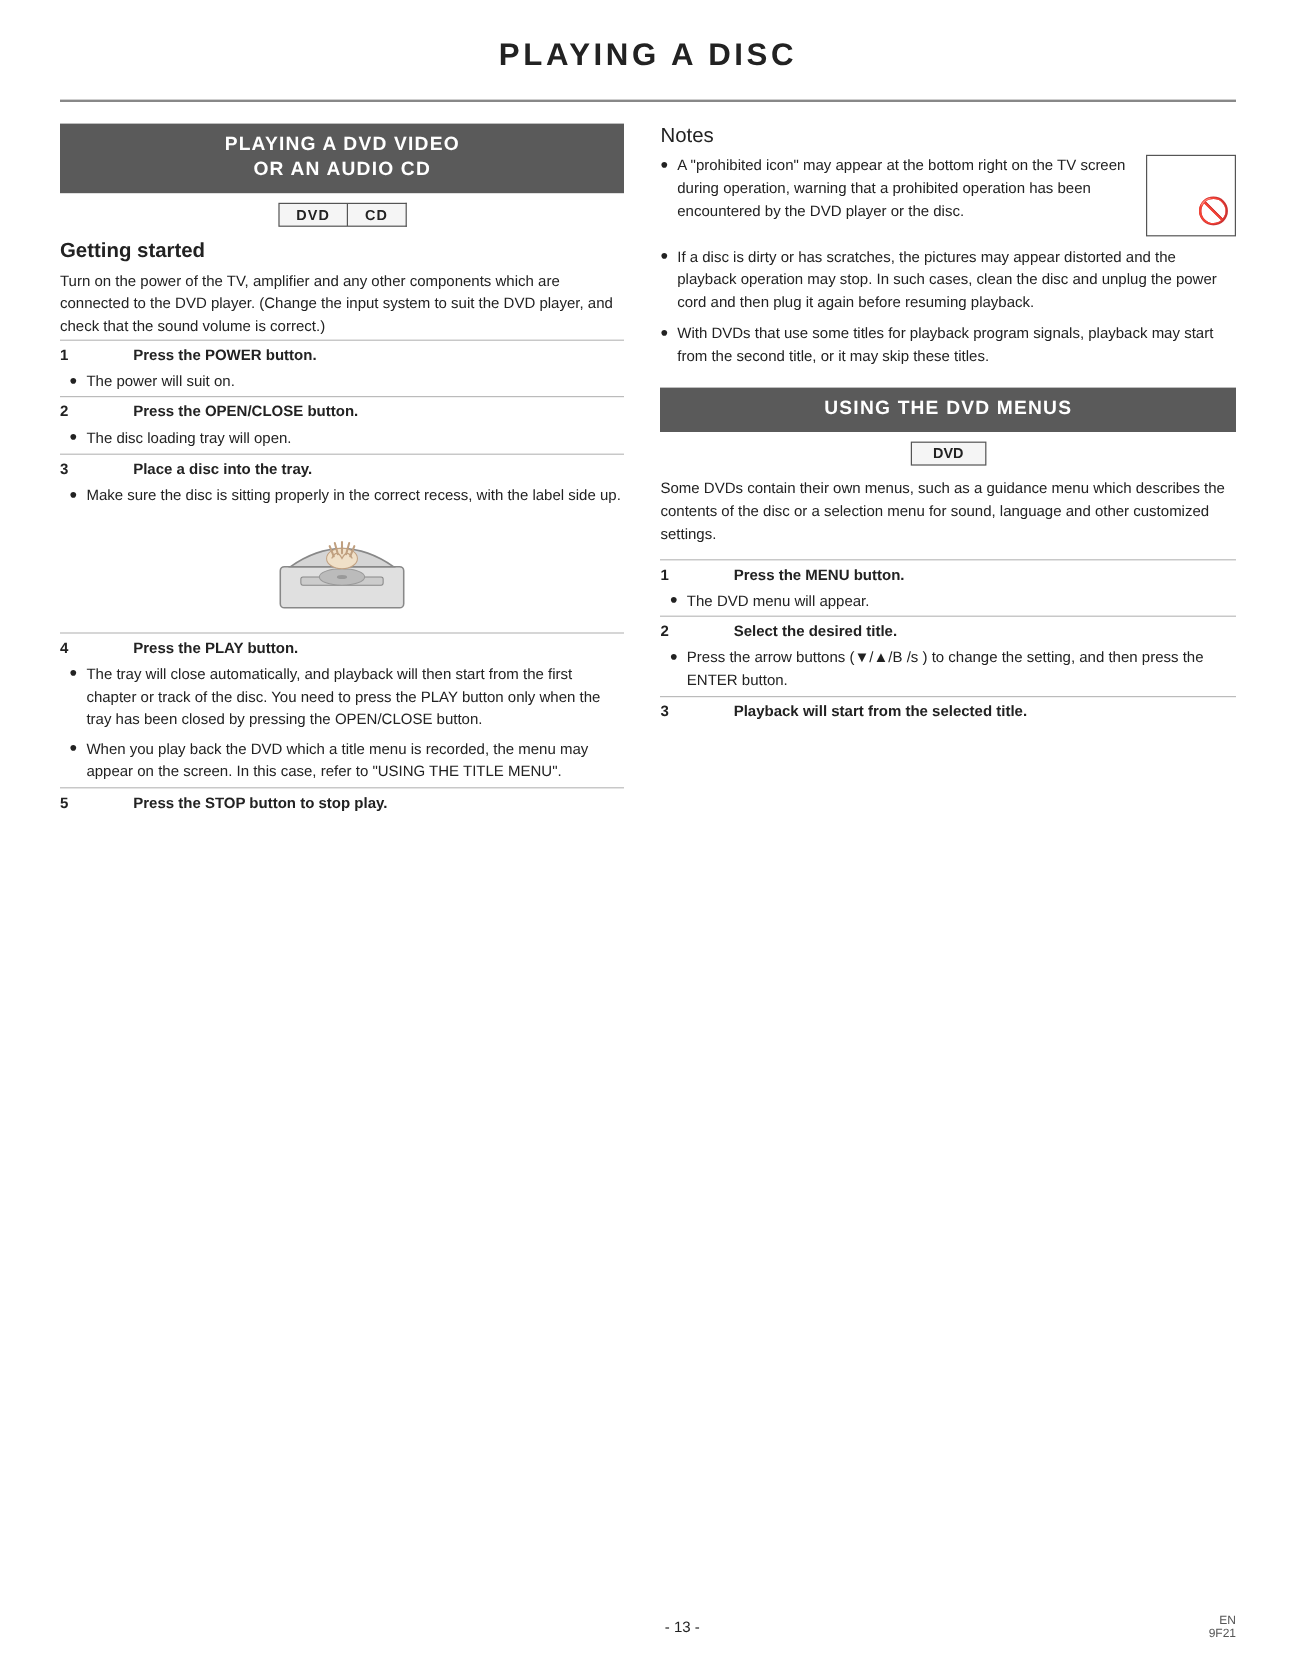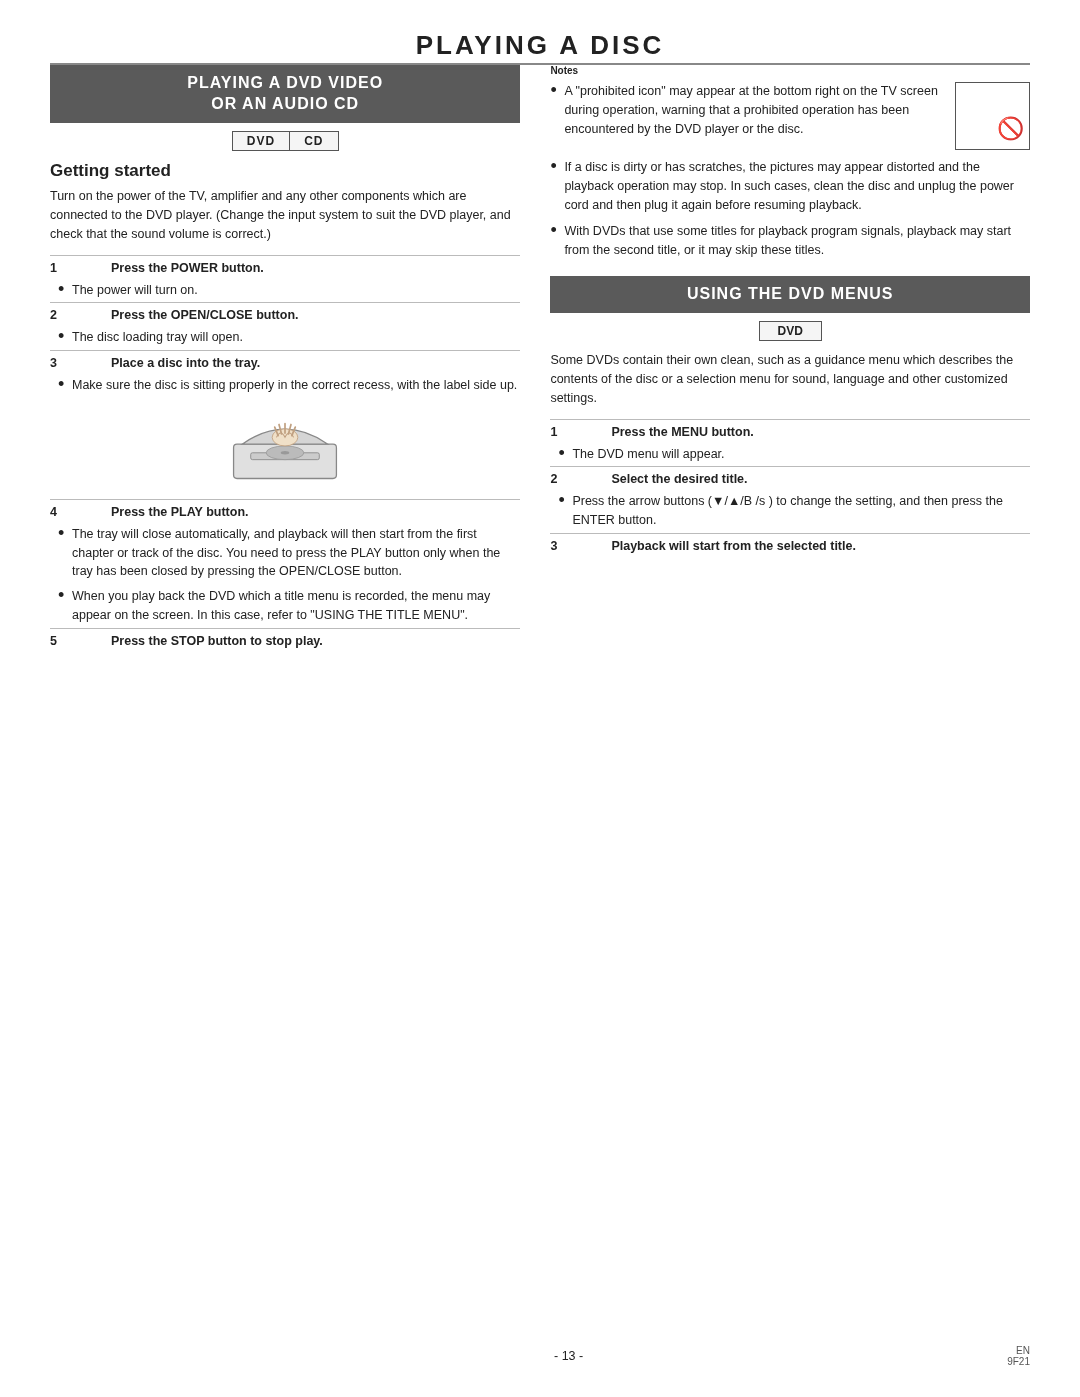--- a/index.html
+++ b/index.html
@@ -15,21 +15,22 @@
     .page-container {
       width: 1080px;
       min-height: 1397px;
       padding: 30px 50px 60px 50px;
       position: relative;
     }
     
     .main-title-wrapper {
       text-align: center;
       border-bottom: 2px solid #888;
-      padding-bottom: 2px;
+      padding-bottom: 22px;
+      margin-bottom: 18px;
     }
     .main-title {
       font-size: 26px;
       font-weight: bold;
       letter-spacing: 3px;
       color: #222;
     }
     
     .two-col {
       display: flex;
@@ -77,21 +78,20 @@
     
     .getting-started-title {
       font-size: 17px;
       font-weight: bold;
       margin-bottom: 6px;
       color: #222;
     }
     .intro-text {
       font-size: 12.5px;
       line-height: 1.55;
-      margin-bottom: 10px;
       color: #222;
     }
     
     .step-row {
       border-top: 1px solid #bbb;
       padding: 5px 0 3px 0;
       display: flex;
       align-items: flex-start;
       gap: 5px;
     }
@@ -132,22 +132,22 @@
     }
     .dvd-image {
       width: 120px;
       height: 85px;
     }
     
     .notes-section {
       margin-bottom: 16px;
     }
     .notes-title {
-      font-size: 10px;
-      font-weight: bold;
+      font-size: 17px;
+      font-weight: normal;
       margin-bottom: 6px;
     }
     .note-item {
       display: flex;
       gap: 6px;
       font-size: 12.5px;
       line-height: 1.5;
       margin-bottom: 8px;
       align-items: flex-start;
     }
@@ -245,21 +245,21 @@
 
       <div class="getting-started-title">Getting started</div>
       <div class="intro-text">Turn on the power of the TV, amplifier and any other components which are connected to the DVD player. (Change the input system to suit the DVD player, and check that the sound volume is correct.)</div>
 
       <div class="step-row">
         <span class="step-num">1</span>
         <span class="step-label">Press the POWER button.</span>
       </div>
       <div class="bullet-item">
         <span class="bullet-dot">•</span>
-        <span class="bullet-text">The power will turn on.</span>
+        <span class="bullet-text">The power will suit on.</span>
       </div>
 
       <div class="step-row">
         <span class="step-num">2</span>
         <span class="step-label">Press the OPEN/CLOSE button.</span>
       </div>
       <div class="bullet-item">
         <span class="bullet-dot">•</span>
         <span class="bullet-text">The disc loading tray will open.</span>
       </div>
@@ -340,21 +340,21 @@
           <span class="note-text">With DVDs that use some titles for playback program signals, playback may start from the second title, or it may skip these titles.</span>
         </div>
       </div>
 
       <div class="section-header">USING THE DVD MENUS</div>
 
       <div class="dvd-badge-row">
         <span class="dvd-badge">DVD</span>
       </div>
 
-      <div class="menus-intro">Some DVDs contain their own clean, such as a guidance menu which describes the contents of the disc or a selection menu for sound, language and other customized settings.</div>
+      <div class="menus-intro">Some DVDs contain their own menus, such as a guidance menu which describes the contents of the disc or a selection menu for sound, language and other customized settings.</div>
 
       <div class="step-row">
         <span class="step-num">1</span>
         <span class="step-label">Press the MENU button.</span>
       </div>
       <div class="bullet-item">
         <span class="bullet-dot">•</span>
         <span class="bullet-text">The DVD menu will appear.</span>
       </div>
 

